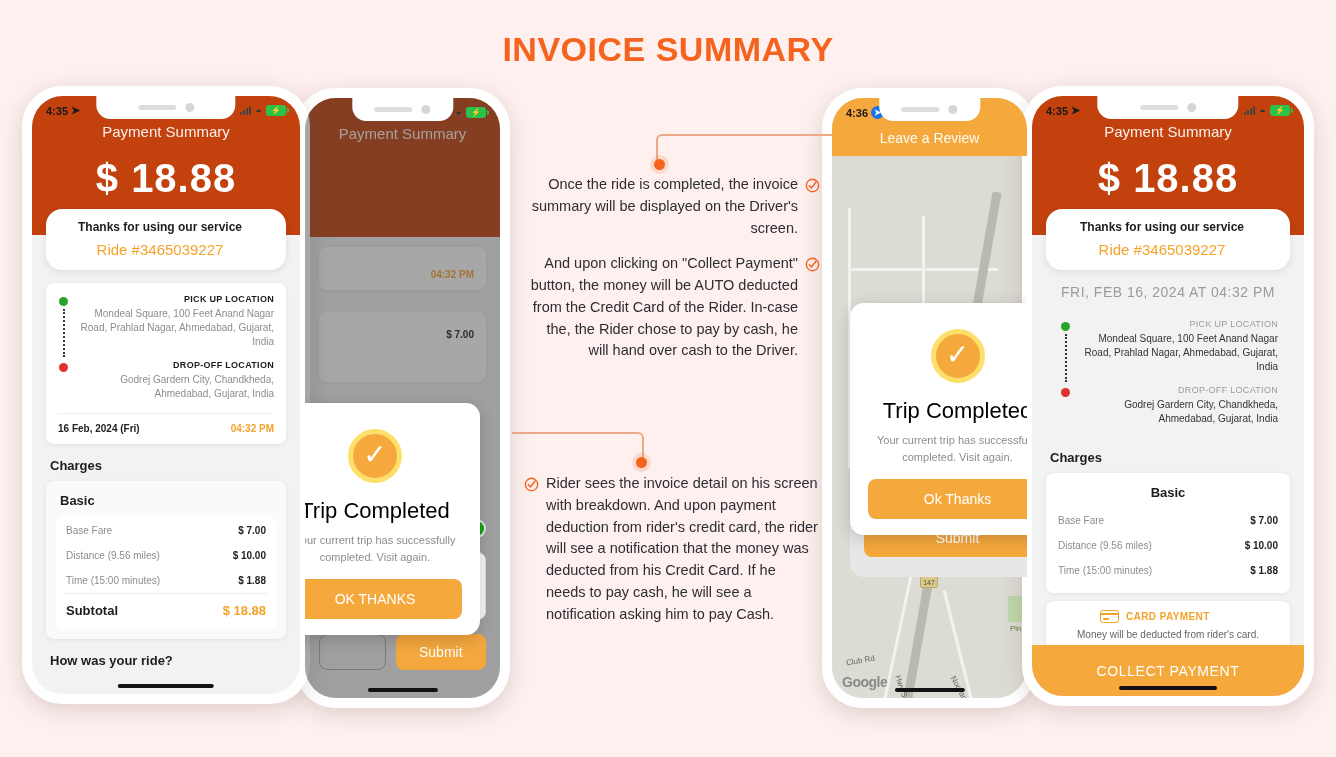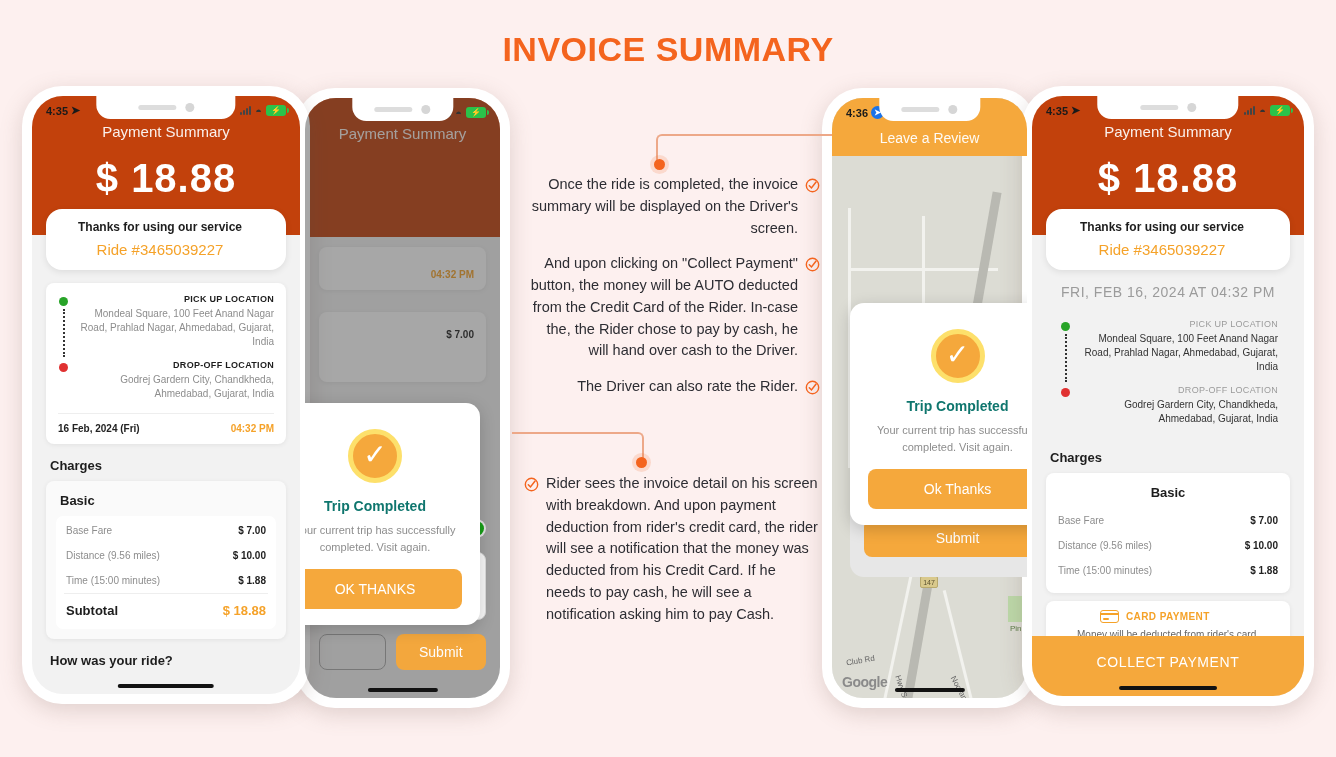--- a/index.html
+++ b/index.html
@@ -136,38 +136,38 @@
   .pay-note-h { display:flex; align-items:center; gap: 7px; margin-left: 42px; }
   .card-icon { width: 19px; height: 13px; border: 1.6px solid #f5a229; border-radius: 3px; position: relative; }
   .card-icon:before{content:"";position:absolute;left:0;right:0;top:2px;height:2.4px;background:#f5a229;}
   .card-icon:after{content:"";position:absolute;left:2px;bottom:2px;width:6px;height:2px;background:#f5a229;border-radius:1px;}
   .pay-note-t { font-size: 10px; font-weight: bold; color: #f5a229; letter-spacing: 0.4px; }
   .pay-note-s { font-size: 10px; color: #666; margin-top: 6px; text-align:center; }
 
   .collect-btn {
     position: absolute; left: 0; bottom: 0; width: 100%;
     background: #f5a83c; color: #fff; text-align: center;
-    font-size: 14px; letter-spacing: 0.6px; padding: 18px 0 26px 0;
+    font-size: 14px; letter-spacing: 0.6px; padding: 18px 0 17px 0;
   }
   .how-was { font-size: 13px; font-weight: bold; color: #1d1d1d; margin: 14px 0 0 18px; }
 
   
   .dim { position: absolute; inset: 0; background: rgba(60,60,60,0.45); z-index: 20; }
   .modal {
     position: absolute; z-index: 25; background: #fff; border-radius: 14px;
     padding: 26px 18px 16px 18px; text-align: center;
     box-shadow: 0 4px 16px rgba(0,0,0,0.18);
   }
   .check-badge {
     width: 54px; height: 54px; border-radius: 50%; background: #f5a83c;
     border: 5px solid #fde06b; margin: 0 auto;
     display: flex; align-items: center; justify-content: center;
   }
   .check-badge span { color:#fff; font-size: 28px; line-height:1; margin-top:-3px; }
-  .modal-t { font-size: 14px; font-weight: bold; color: #0f766e; margin-top: 15px; }
+  .modal-t { font-size: 22px; font-weight: normal; color: #000000; margin-top: 15px; }
   .modal-s { font-size: 11px; color: #8d8d8d; line-height: 1.5; margin-top: 8px; }
   .modal-btn {
     background: #f5a83c; color: #fff; border-radius: 8px; border: none;
     font-size: 14px; padding: 12px 0; width: 100%; margin-top: 14px; cursor: pointer;
     font-family: "Liberation Sans", sans-serif;
   }
 
   
   .rate-row { display:flex; align-items:center; justify-content:space-between; padding: 10px 14px; }
   .rate-row .lbl { font-size: 13px; color:#1d1d1d; }
@@ -541,29 +541,20 @@
     </div>
     <div class="blk right">
       <p class="txt">And upon clicking on "Collect Payment" button, the money will be AUTO deducted from the Credit Card of the Rider. In-case the, the Rider chose to pay by cash, he will hand over cash to the Driver.</p>
       <span class="chk">
         <svg width="15" height="15" viewBox="0 0 16 16">
           <circle cx="8" cy="8" r="6.6" fill="none" stroke="#f4641e" stroke-width="1.5"></circle>
           <path d="M4.6 8.2 L6.9 10.6 L11.8 4.3" fill="none" stroke="#f4641e" stroke-width="1.6" stroke-linecap="round"></path>
         </svg>
       </span>
     </div>
-    <div class="blk right">
-      <p class="txt">The Driver can also rate the Rider.</p>
-      <span class="chk">
-        <svg width="15" height="15" viewBox="0 0 16 16">
-          <circle cx="8" cy="8" r="6.6" fill="none" stroke="#f4641e" stroke-width="1.5"></circle>
-          <path d="M4.6 8.2 L6.9 10.6 L11.8 4.3" fill="none" stroke="#f4641e" stroke-width="1.6" stroke-linecap="round"></path>
-        </svg>
-      </span>
-    </div>
   </div>
 
   <div class="anno" style="left:524px; top:473px; width:300px;">
     <div class="blk">
       <span class="chk">
         <svg width="15" height="15" viewBox="0 0 16 16">
           <circle cx="8" cy="8" r="6.6" fill="none" stroke="#f4641e" stroke-width="1.5"></circle>
           <path d="M4.6 8.2 L6.9 10.6 L11.8 4.3" fill="none" stroke="#f4641e" stroke-width="1.6" stroke-linecap="round"></path>
         </svg>
       </span>

